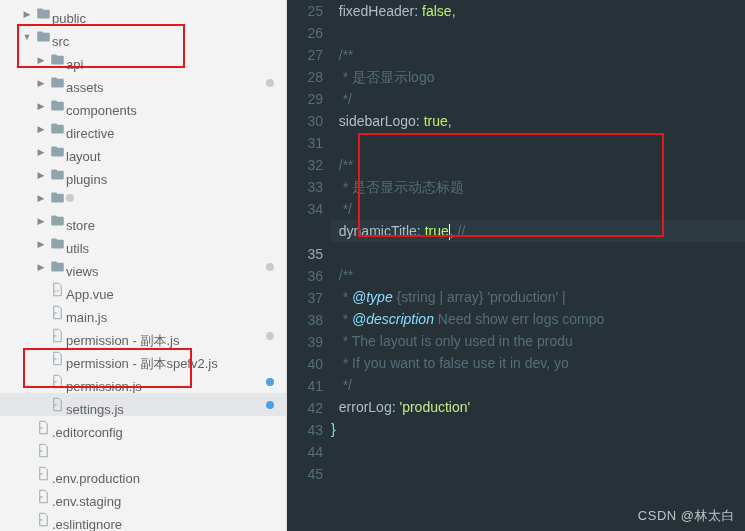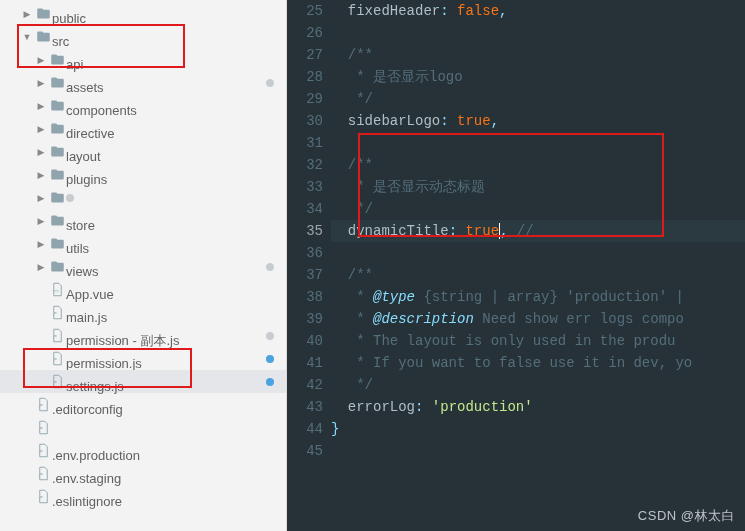--- a/index.html
+++ b/index.html
@@ -8,29 +8,29 @@
   .sidebar { width: 287px; background: #f3f3f3; border-right: 1px solid #ddd; overflow-y: auto; padding-top: 2px; }
   .tree-row { display: flex; align-items: center; height: 23px; color: #616161; cursor: pointer; position: relative; padding-right: 12px; }
   .tree-row.sel { background: #e4e6ea; align-items: center; }
   .arrow { width: 14px; text-align: center; font-size: 9px; color: #888; }
   .ico { width: 18px; display: flex; align-items: center; justify-content: center; }
   .ico svg { width: 15px; height: 15px; }
   .lbl { flex: 1; white-space: nowrap; overflow: hidden; text-overflow: ellipsis; margin-top: 10px; }
   .dot { width: 8px; height: 8px; border-radius: 50%; background: #c8ccd0; }
   .dot.blue { background: #4aa3df; } .pad1 { padding-left: 20px; } .pad2 { padding-left: 34px; }
 
-  .editor { flex: 1; background: #263238; color: #b0bec5; font-family: Liberation Mono, monospace; font-size: 14px; position: relative; overflow: hidden; }
+  .editor { flex: 1; background: #263238; color: #b0bec5; font-family: Liberation Sans, sans-serif; font-size: 14px; position: relative; overflow: hidden; }
   .gutter { position: absolute; left: 0; top: 0; width: 44px; text-align: right; color: #546e7a; padding-right: 8px; }
   .codecol { position: absolute; left: 44px; right: 0; top: 0; }
   .line { height: 22px; line-height: 22px; white-space: pre; }
   .sel-line { background: #2b3940; }
-  .gut-sel { color: #9aa5ab; }
+  .gut-sel { color: #9aa5ab; margin-top: 23px; }
   .c-com { color: #546e7a; }
   .c-prop { color: #b0bec5; }
-  .c-bool { color: #f97316; }
+  .c-bool { color: #bef264; }
   .c-str { color: #c3e88d; }
   .c-tag { color: #89ddff; font-style: italic; }
   .c-punc { color: #89ddff; }
   .cursor { border-left: 1px solid #fff; display: inline-block; height: 16px; vertical-align: middle; }
 
   .hl-red { position: absolute; border: 2px solid #e01a1a; pointer-events: none; }
   .watermark { position: absolute; right: 10px; bottom: 6px; color: #bfc3c8; font-size: 13px; letter-spacing: 0.5px; text-align: center; }
 </style>
 </head>
 <body>
@@ -170,20 +170,30 @@
       <div class="tree-row pad2">
         <span class="arrow"></span>
         <span class="ico">
           <svg viewBox="0 0 24 24">
             <path fill="none" stroke="#90a4ae" stroke-width="1.5" d="M6 2h8l4 4v16H6z"></path>
             <text x="5" y="17" font-size="9" fill="#90a4ae">/*</text>
           </svg>
         </span>
         <span class="lbl">permission - 副本.js</span>
         <span class="dot"></span>
+      </div>
+      <div class="tree-row pad2">
+        <span class="arrow"></span>
+        <span class="ico">
+          <svg viewBox="0 0 24 24">
+            <path fill="none" stroke="#90a4ae" stroke-width="1.5" d="M6 2h8l4 4v16H6z"></path>
+            <text x="5" y="17" font-size="9" fill="#90a4ae">/*</text>
+          </svg>
+        </span>
+        <span class="lbl">permission - 副本spefv2.js</span>
       </div>
       <div class="tree-row pad2">
         <span class="arrow"></span>
         <span class="ico">
           <svg viewBox="0 0 24 24">
             <path fill="none" stroke="#90a4ae" stroke-width="1.5" d="M6 2h8l4 4v16H6z"></path>
             <text x="5" y="17" font-size="9" fill="#90a4ae">/*</text>
           </svg>
         </span>
         <span class="lbl">permission.js</span>

